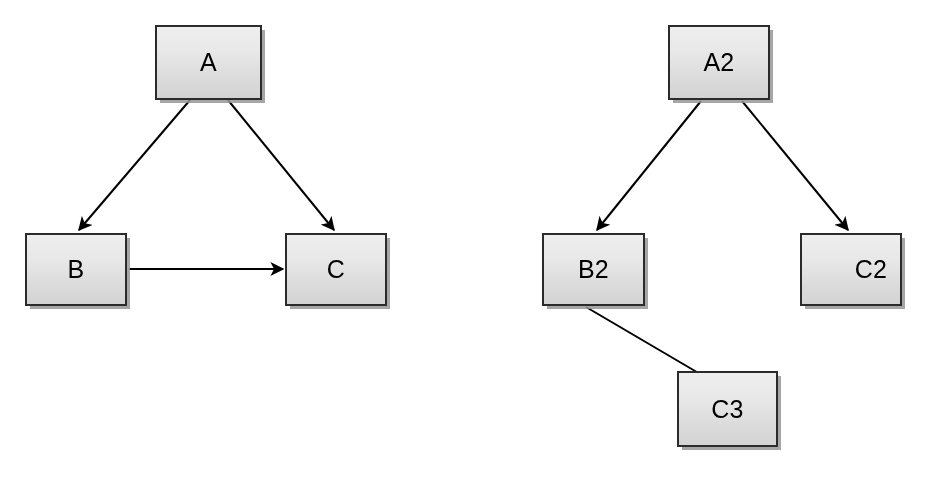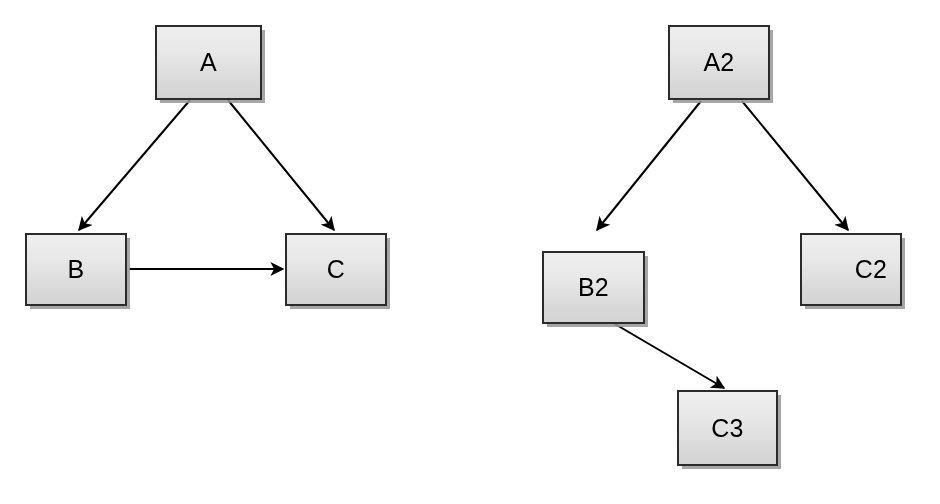--- a/index.html
+++ b/index.html
@@ -71,24 +71,24 @@
       </div>
       <div class="node" style="left: 25px; top: 233px; width: 102px; height: 73px;">
         <span class="node-label">B</span>
       </div>
       <div class="node" style="left: 285px; top: 233px; width: 102px; height: 73px;">
         <span class="node-label">C</span>
       </div>
       <div class="node" style="left: 668px; top: 25px; width: 102px; height: 75px;">
         <span class="node-label">A2</span>
       </div>
-      <div class="node" style="left: 542px; top: 233px; width: 103px; height: 73px; margin-top: 18px;">
+      <div class="node" style="left: 542px; top: 233px; width: 103px; height: 73px;">
         <span class="node-label">B2</span>
       </div>
       <div class="node" style="left: 800px; top: 233px; width: 102px; height: 73px; padding-left: 40px;">
         <span class="node-label">C2</span>
       </div>
-      <div class="node" style="left: 677px; top: 390px; width: 101px; height: 76px;">
+      <div class="node" style="left: 677px; top: 371px; width: 101px; height: 76px;">
         <span class="node-label">C3</span>
       </div>
     </div>
 
 </div>
 
 </body></html>

